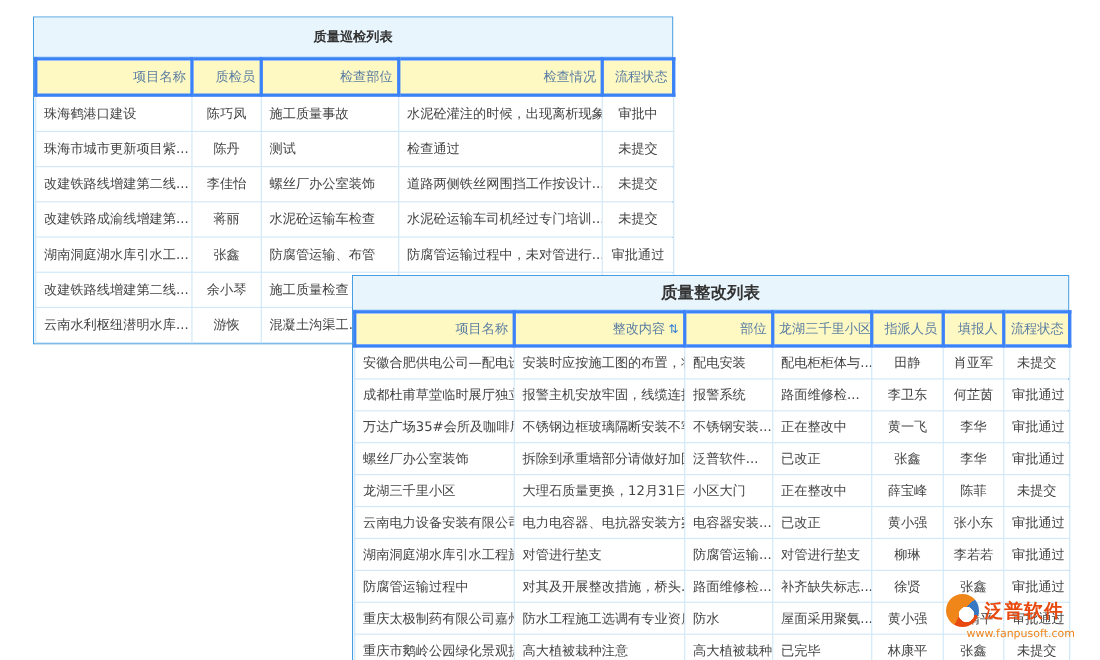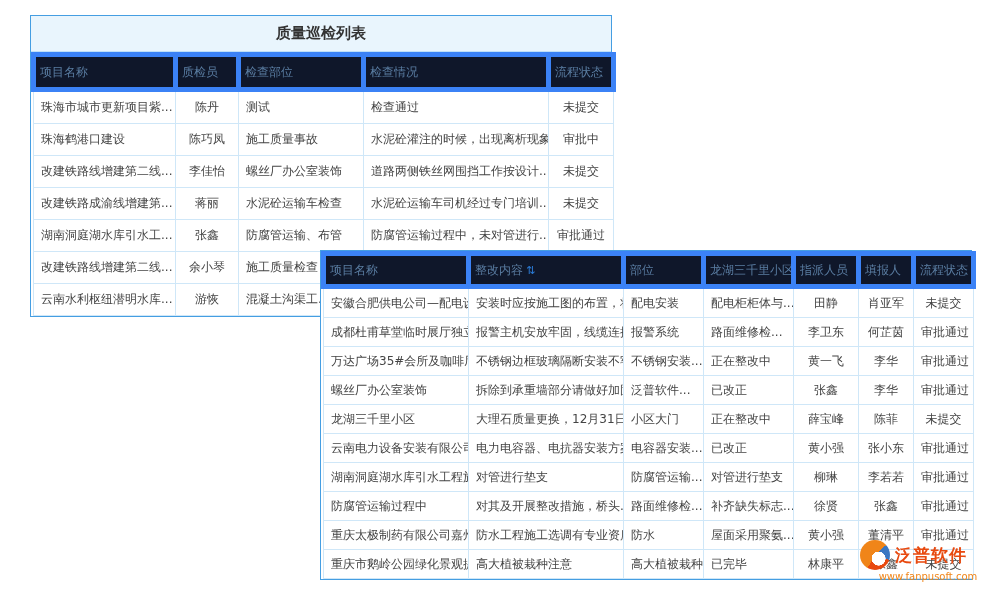--- a/index.html
+++ b/index.html
@@ -7,26 +7,26 @@
     width:1000px;height:600px;position:relative;overflow:hidden;background:#ffffff;
     font-family:"DejaVu Sans","Liberation Sans",sans-serif;
   }
   .panel{position:absolute;background:#ffffff;border:1px solid #459ee2;}
   #panel-inspection{left:30px;top:15px;width:580px;z-index:1;}
   #panel-rectify{left:320px;top:250px;width:650px;z-index:2;}
   .panel-title{
     text-align:center;font-weight:bold;color:#333333;background:#e9f5fd;
     border-bottom:1px solid #bfe0f7;
   }
-  #panel-inspection .panel-title{height:35px;line-height:35px;font-size:15px;}
+  #panel-inspection .panel-title{height:35px;line-height:35px;font-size:12px;}
   #panel-rectify .panel-title{height:30px;line-height:30px;font-size:15px;}
   table.grid{width:100%;border-collapse:collapse;table-layout:fixed;}
   .grid th{
-    background:#0f172a;color:#5a7da2;font-weight:normal;font-size:12px;text-align:left;
-    border:5px solid #3b82f6;padding:0 4px;white-space:nowrap;overflow:hidden;
+    background:#fef9c3;color:#5a7da2;font-weight:normal;font-size:12px;text-align:right;
+    border:3px solid #3b82f6;padding:0 4px;white-space:nowrap;overflow:hidden;
   }
   .grid td{
     font-size:12px;color:#444444;border:1px solid #cfe7f8;padding:0 7px;
     white-space:nowrap;overflow:hidden;text-align:left;background:#ffffff;
   }
   #panel-inspection th{height:30px;}
   #panel-inspection td{height:31px;}
   #panel-rectify th{height:28px;}
   #panel-rectify td{height:28px;}
   .al-c{text-align:center !important;}
@@ -66,34 +66,34 @@
         <tr>
           <th><span>项目名称</span></th>
           <th><span>质检员</span></th>
           <th><span>检查部位</span></th>
           <th><span>检查情况</span></th>
           <th><span>流程状态</span></th>
         </tr>
       </thead>
     <tbody>
         <tr>
+          <td class="cell-link">珠海鹤港口建设</td>
+          <td class="cell-person-green al-c">陈巧凤</td>
+          <td class="">施工质量事故</td>
+          <td class="">水泥砼灌注的时候，出现离析现象</td>
+          <td class="al-c st-orange">审批中</td>
+        </tr>
+        <tr>
           <td class="cell-link">珠海市城市更新项目紫...</td>
           <td class="cell-person-green al-c">陈丹</td>
           <td class="">测试</td>
           <td class="">检查通过</td>
           <td class="al-c st-blue">未提交</td>
         </tr>
         <tr>
-          <td class="cell-link">珠海鹤港口建设</td>
-          <td class="cell-person-green al-c">陈巧凤</td>
-          <td class="">施工质量事故</td>
-          <td class="">水泥砼灌注的时候，出现离析现象</td>
-          <td class="al-c st-orange">审批中</td>
-        </tr>
-        <tr>
           <td class="cell-link">改建铁路线增建第二线...</td>
           <td class="cell-person-green al-c">李佳怡</td>
           <td class="">螺丝厂办公室装饰</td>
           <td class="">道路两侧铁丝网围挡工作按设计...</td>
           <td class="al-c st-blue">未提交</td>
         </tr>
         <tr>
           <td class="cell-link">改建铁路成渝线增建第...</td>
           <td class="cell-person-green al-c">蒋丽</td>
           <td class="">水泥砼运输车检查</td>
@@ -119,20 +119,21 @@
           <td class="cell-person-green al-c">游恢</td>
           <td class="">混凝土沟渠工...</td>
           <td class=""></td>
           <td class="al-c"></td>
         </tr>
       </tbody>
   </table>
 </div>
 
 <div class="panel" id="panel-rectify">
+  <div class="panel-title">质量整改列表</div>
   <table class="grid" id="t2">
     <colgroup>
       <col style="width:145px">
         <col style="width:155px">
         <col style="width:80px">
         <col style="width:90px">
         <col style="width:65px">
         <col style="width:55px">
         <col style="width:60px">
     </colgroup>

